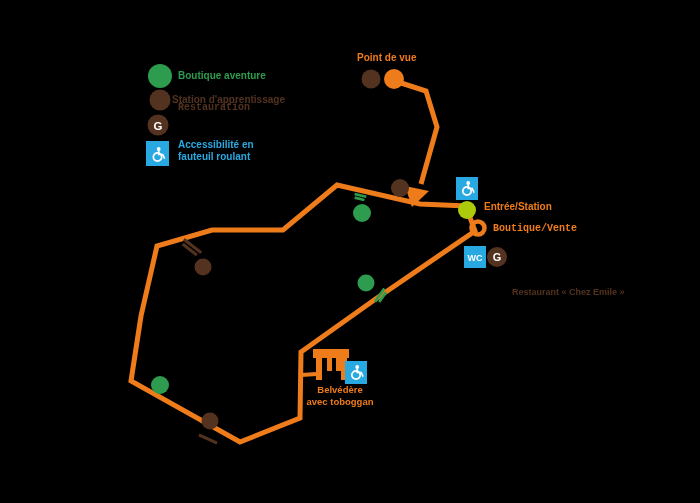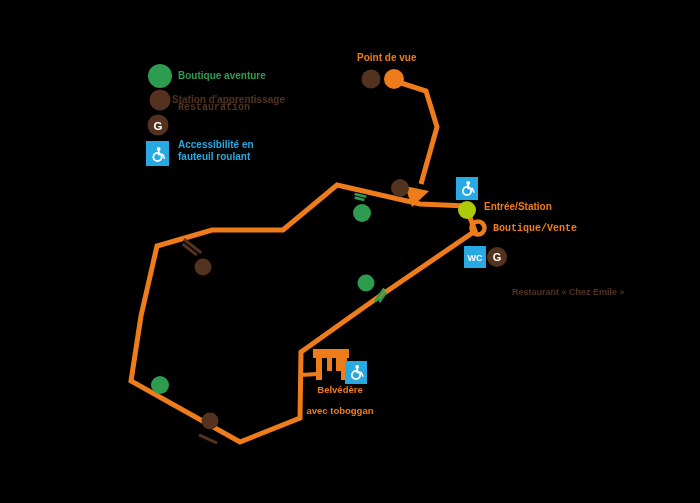--- a/index.html
+++ b/index.html
@@ -108,15 +108,15 @@
   <div class="label green fs10" style="left:178px;top:70px;">Boutique aventure</div>
   <div class="label brown fs10" style="left:172px;top:94px;">Station d'apprentissage</div>
   <div class="label brown fs10" style="left:178px;top:102px;font-family:Liberation Mono, monospace;">Restauration</div>
   <div class="label blue fs10 wrap" style="left:178px;top:139px;width:104px;">Accessibilité en fauteuil roulant</div>
 
   <div class="label orange fs10" style="left:357px;top:52px;">Point de vue</div>
   <div class="label orange fs10" style="left:484px;top:201px;">Entrée/Station</div>
   <div class="label orange fs10" style="left:493px;top:223px;font-family:Liberation Mono, monospace;">Boutique/Vente</div>
   <div class="label brown fs9" style="left:512px;top:251px;margin-top:36px;">Restaurant « Chez Emile »</div>
   <div class="label orange fs95 center" style="left:303px;top:385px;width:74px;">Belvédère</div>
-  <div class="label orange fs95 center" style="left:295px;top:397px;width:90px;margin-top:9px;">avec toboggan</div>
+  <div class="label orange fs95 center" style="left:295px;top:397px;width:90px;">avec toboggan</div>
 
 </div>
 
 </body></html>

